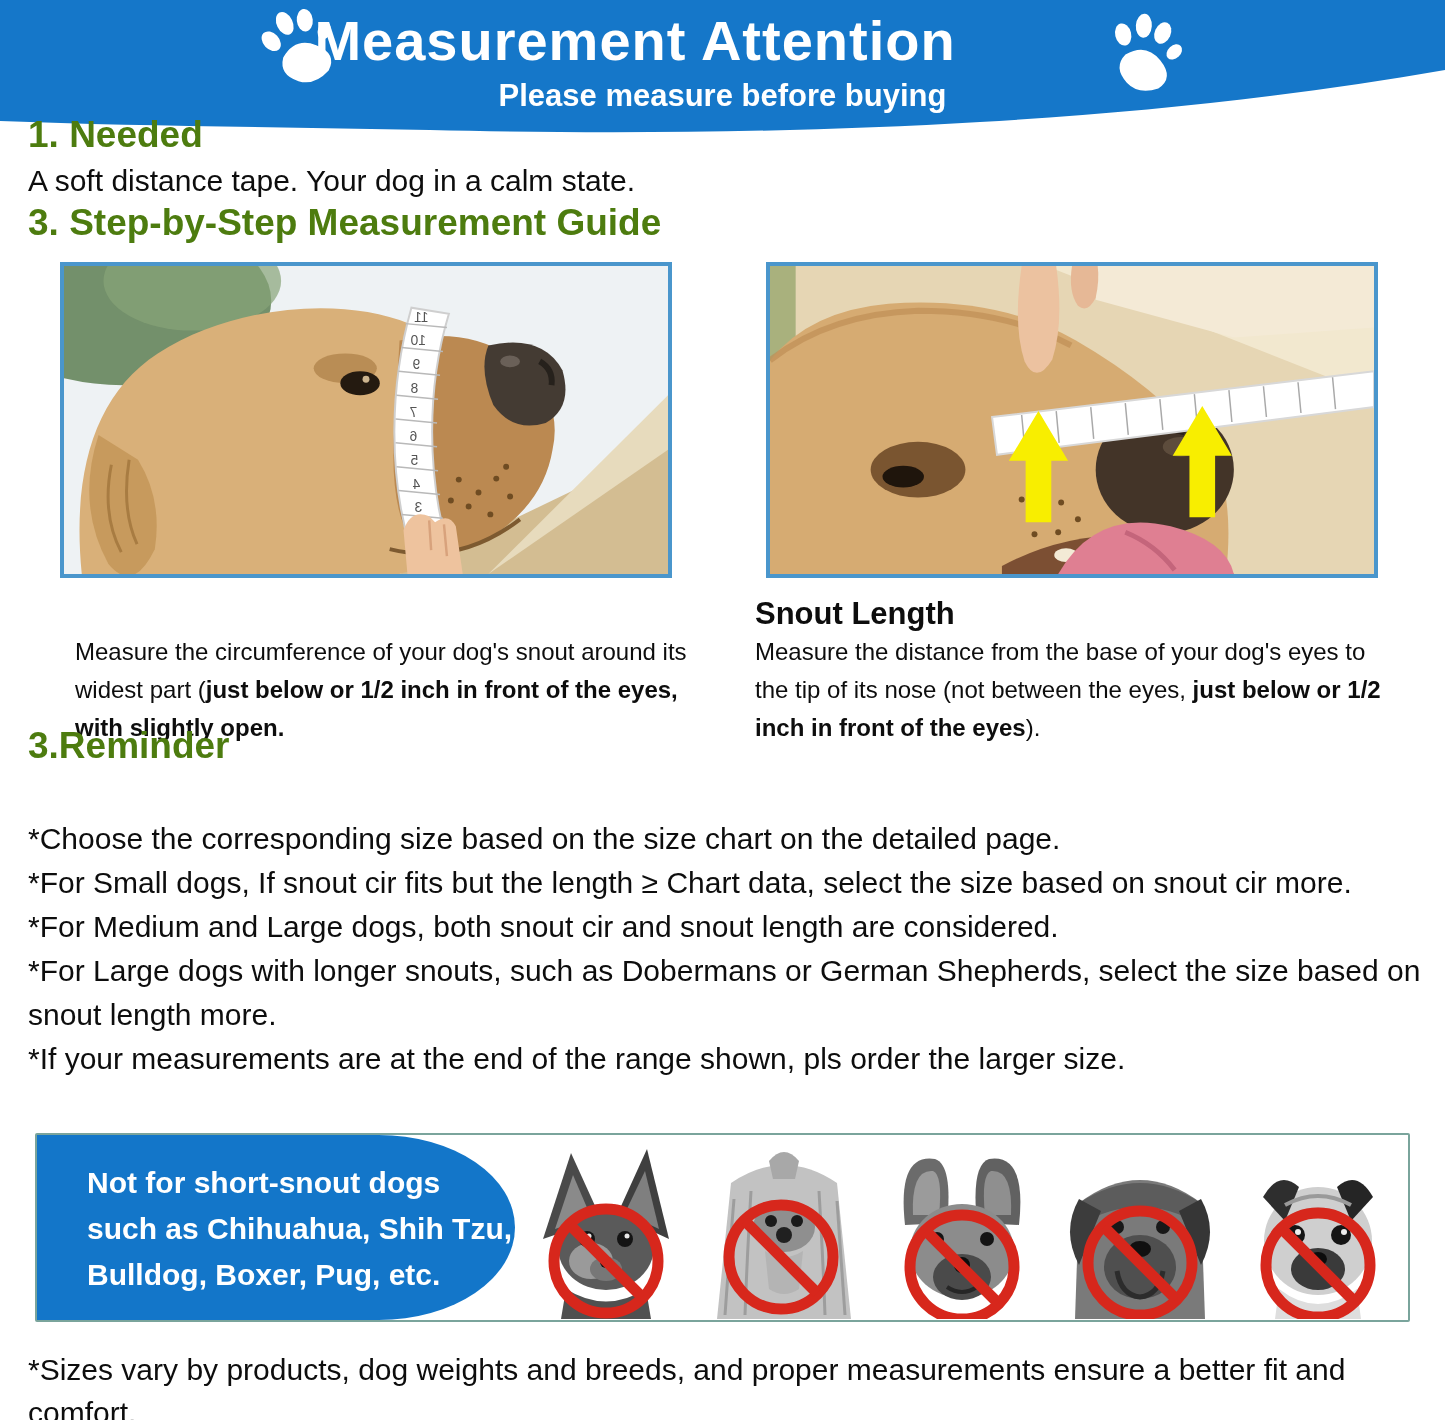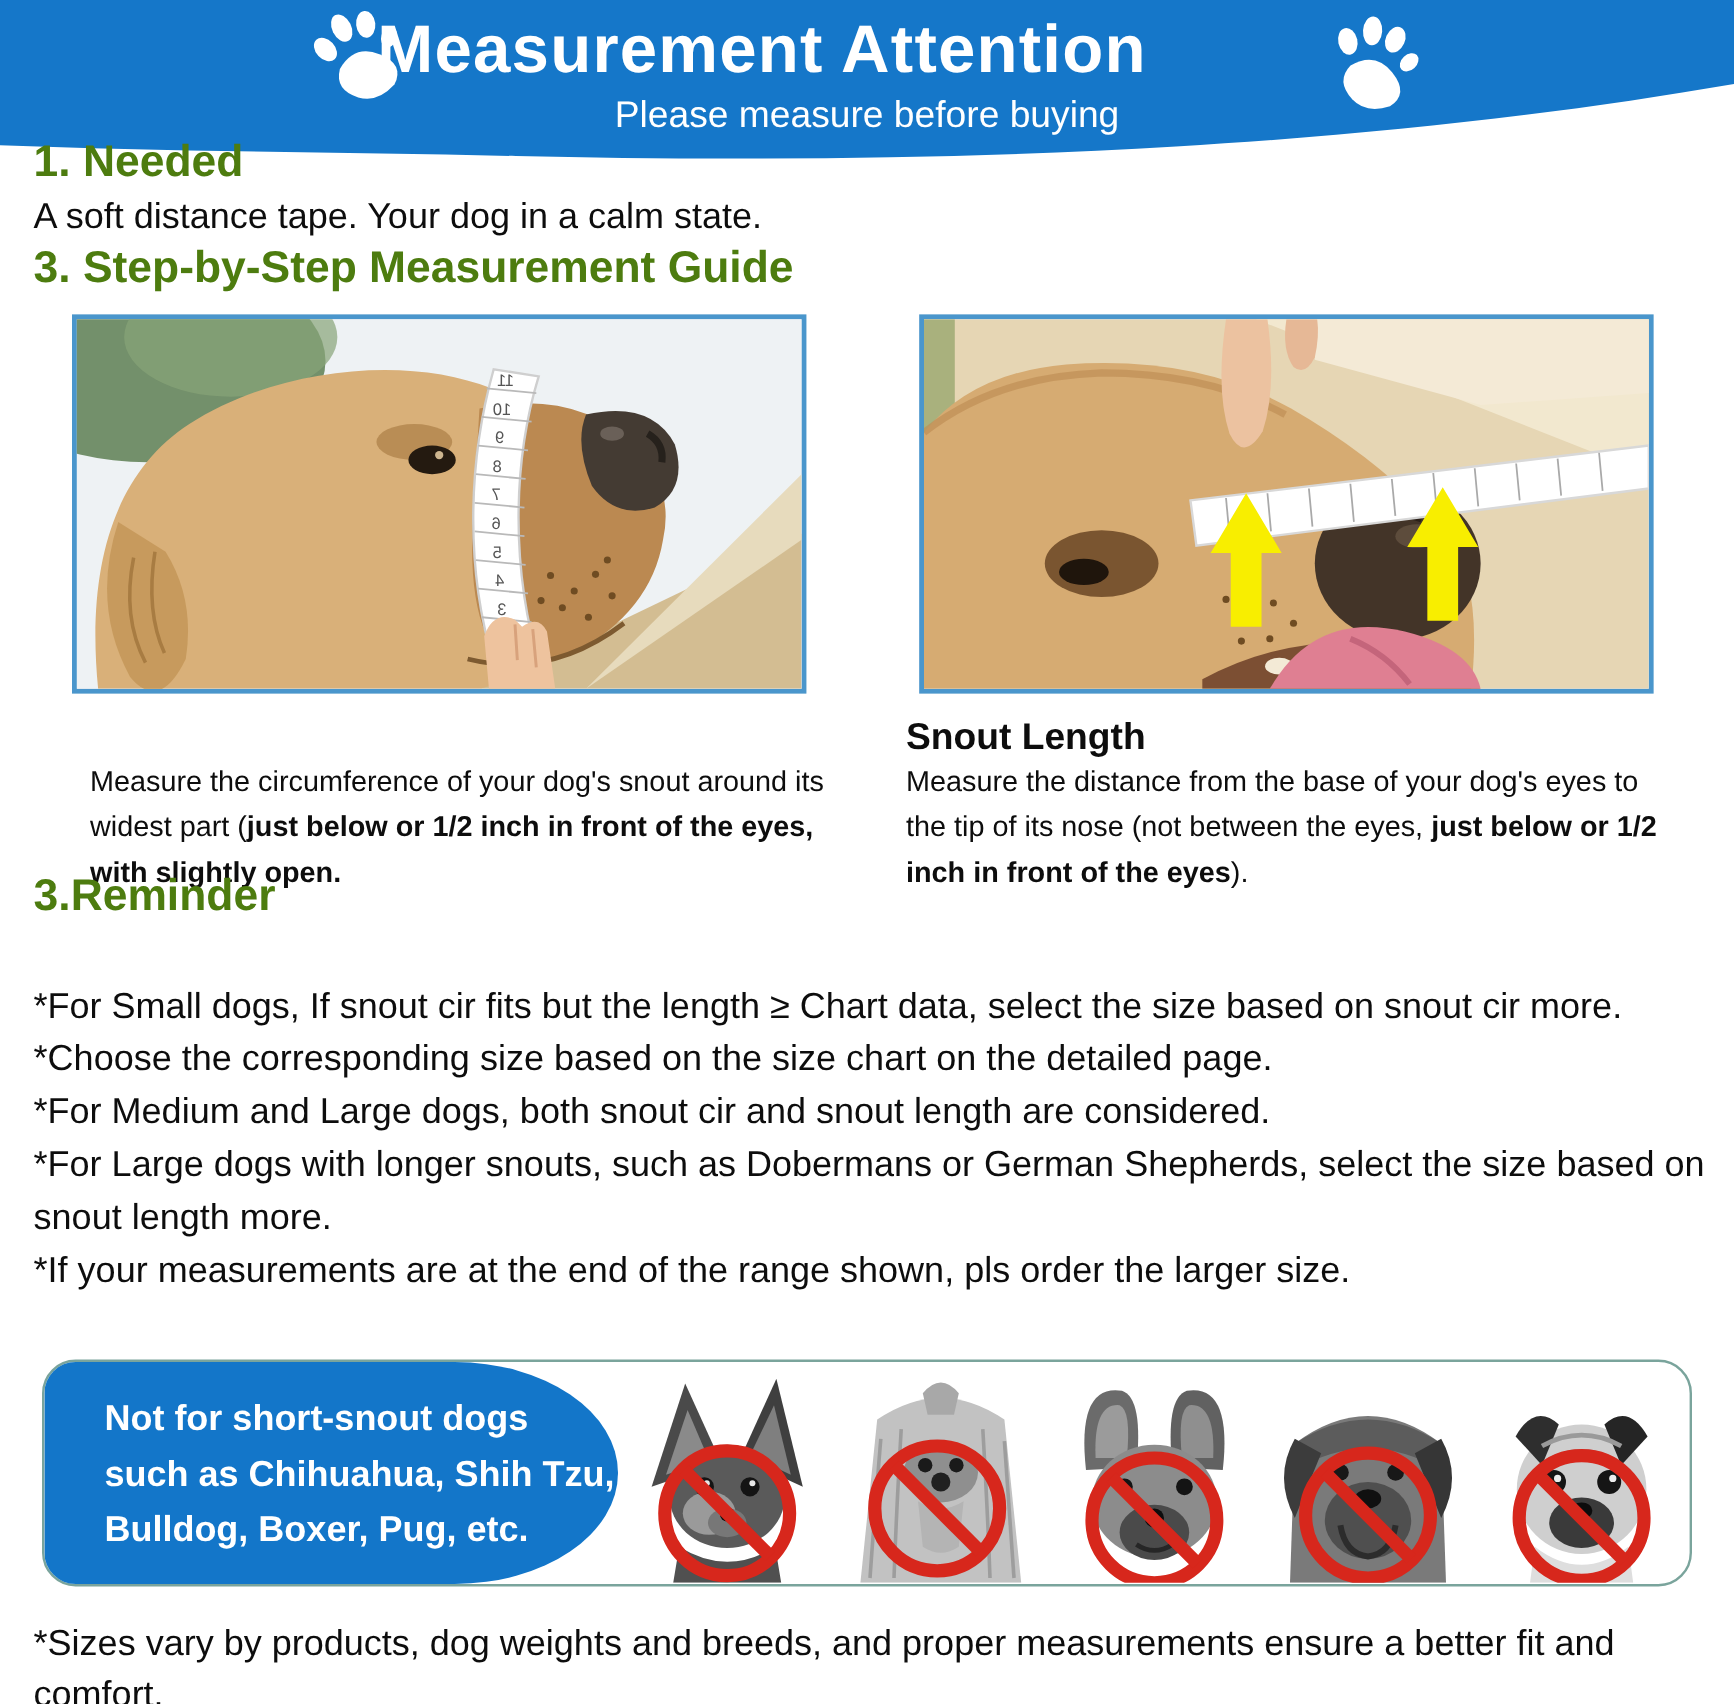--- a/index.html
+++ b/index.html
@@ -8,21 +8,21 @@
     font-family:"Liberation Sans", sans-serif;color:#0d0d0d;
   }
   
   .hdr-wave{position:absolute;top:0;left:0;width:1445px;height:140px;}
   .hdr-title{
     position:absolute;top:8px;left:0;width:1270px;text-align:center;
     color:#ffffff;font-size:56px;font-weight:bold;letter-spacing:1px;
   }
   .hdr-sub{
     position:absolute;top:78px;left:0;width:1445px;text-align:center;
-    color:#ffffff;font-size:31px;font-weight:normal;
+    color:#ffffff;font-size:31px;font-weight:bold;
   }
   .paw{position:absolute;width:80px;height:80px;}
   .paw-left{left:258px;top:6px;transform:rotate(-18deg);}
   .paw-right{left:1104px;top:12px;transform:rotate(12deg);}
   
   .h-blue{position:absolute;left:28px;font-size:37px;font-weight:bold;color:#4d7c0f;}
   .h-needed{top:114px;}
   .p-needed{position:absolute;left:28px;top:164px;font-size:30px;}
   .h-guide{top:202px;}
   
@@ -35,21 +35,21 @@
   .cap-right{left:755px;}
   .desc{position:absolute;top:633px;font-size:24px;line-height:38px;color:#0d0d0d;}
   .desc-left{left:75px;width:625px;}
   .desc-right{left:755px;width:645px;}
   
   .h-reminder{top:725px;}
   .reminder-list{position:absolute;left:28px;top:817px;width:1402px;font-size:30px;line-height:44px;}
   
   .banner{
     position:absolute;left:35px;top:1133px;width:1375px;height:189px;box-sizing:border-box;
-    background:#ffffff;border:2px solid #7aa49c;border-radius:28px;overflow:hidden;
+    background:#ffffff;border:2px solid #7aa49c;border-radius:2px;overflow:hidden;
   }
   .banner-blue{
     position:absolute;left:0;top:0;width:478px;height:100%;background:#1376c9;
     border-radius:0 140px 140px 0 / 0 95px 95px 0;
   }
   .banner-text{
     position:absolute;left:50px;top:25px;color:#ffffff;
     font-size:30px;font-weight:bold;line-height:46px;
   }
   .dogs{position:absolute;left:480px;top:4px;width:890px;height:180px;display:flex;}
@@ -213,22 +213,22 @@
     </svg>
   </div>
 
   <div class="cap cap-right">Snout Length</div>
 
   <div class="desc desc-left"><span>Measure the circumference of your dog's snout around its widest part (</span><b>just below or 1/2 inch in front of the eyes, with slightly open.</b><span></span></div>
   <div class="desc desc-right"><span>Measure the distance from the base of your dog's eyes to the tip of its nose (not between the eyes, </span><b>just below or 1/2 inch in front of the eyes</b><span>).</span></div>
 
   <div class="h-blue h-reminder">3.Reminder</div>
   <div class="reminder-list">
+    <div>*Choose the corresponding size based on the size chart on the detailed page.</div>
     <div>*For Small dogs, If snout cir fits but the length ≥ Chart data, select the size based on snout cir more.</div>
-    <div>*Choose the corresponding size based on the size chart on the detailed page.</div>
     <div>*For Medium and Large dogs, both snout cir and snout length are considered.</div>
     <div>*For Large dogs with longer snouts, such as Dobermans or German Shepherds, select the size based on snout length more.</div>
     <div>*If your measurements are at the end of the range shown, pls order the larger size.</div>
   </div>
 
   <div class="banner">
     <div class="banner-blue"></div>
     <div class="banner-text">
       <div>Not for short-snout dogs</div>
       <div>such as Chihuahua, Shih Tzu,</div>

